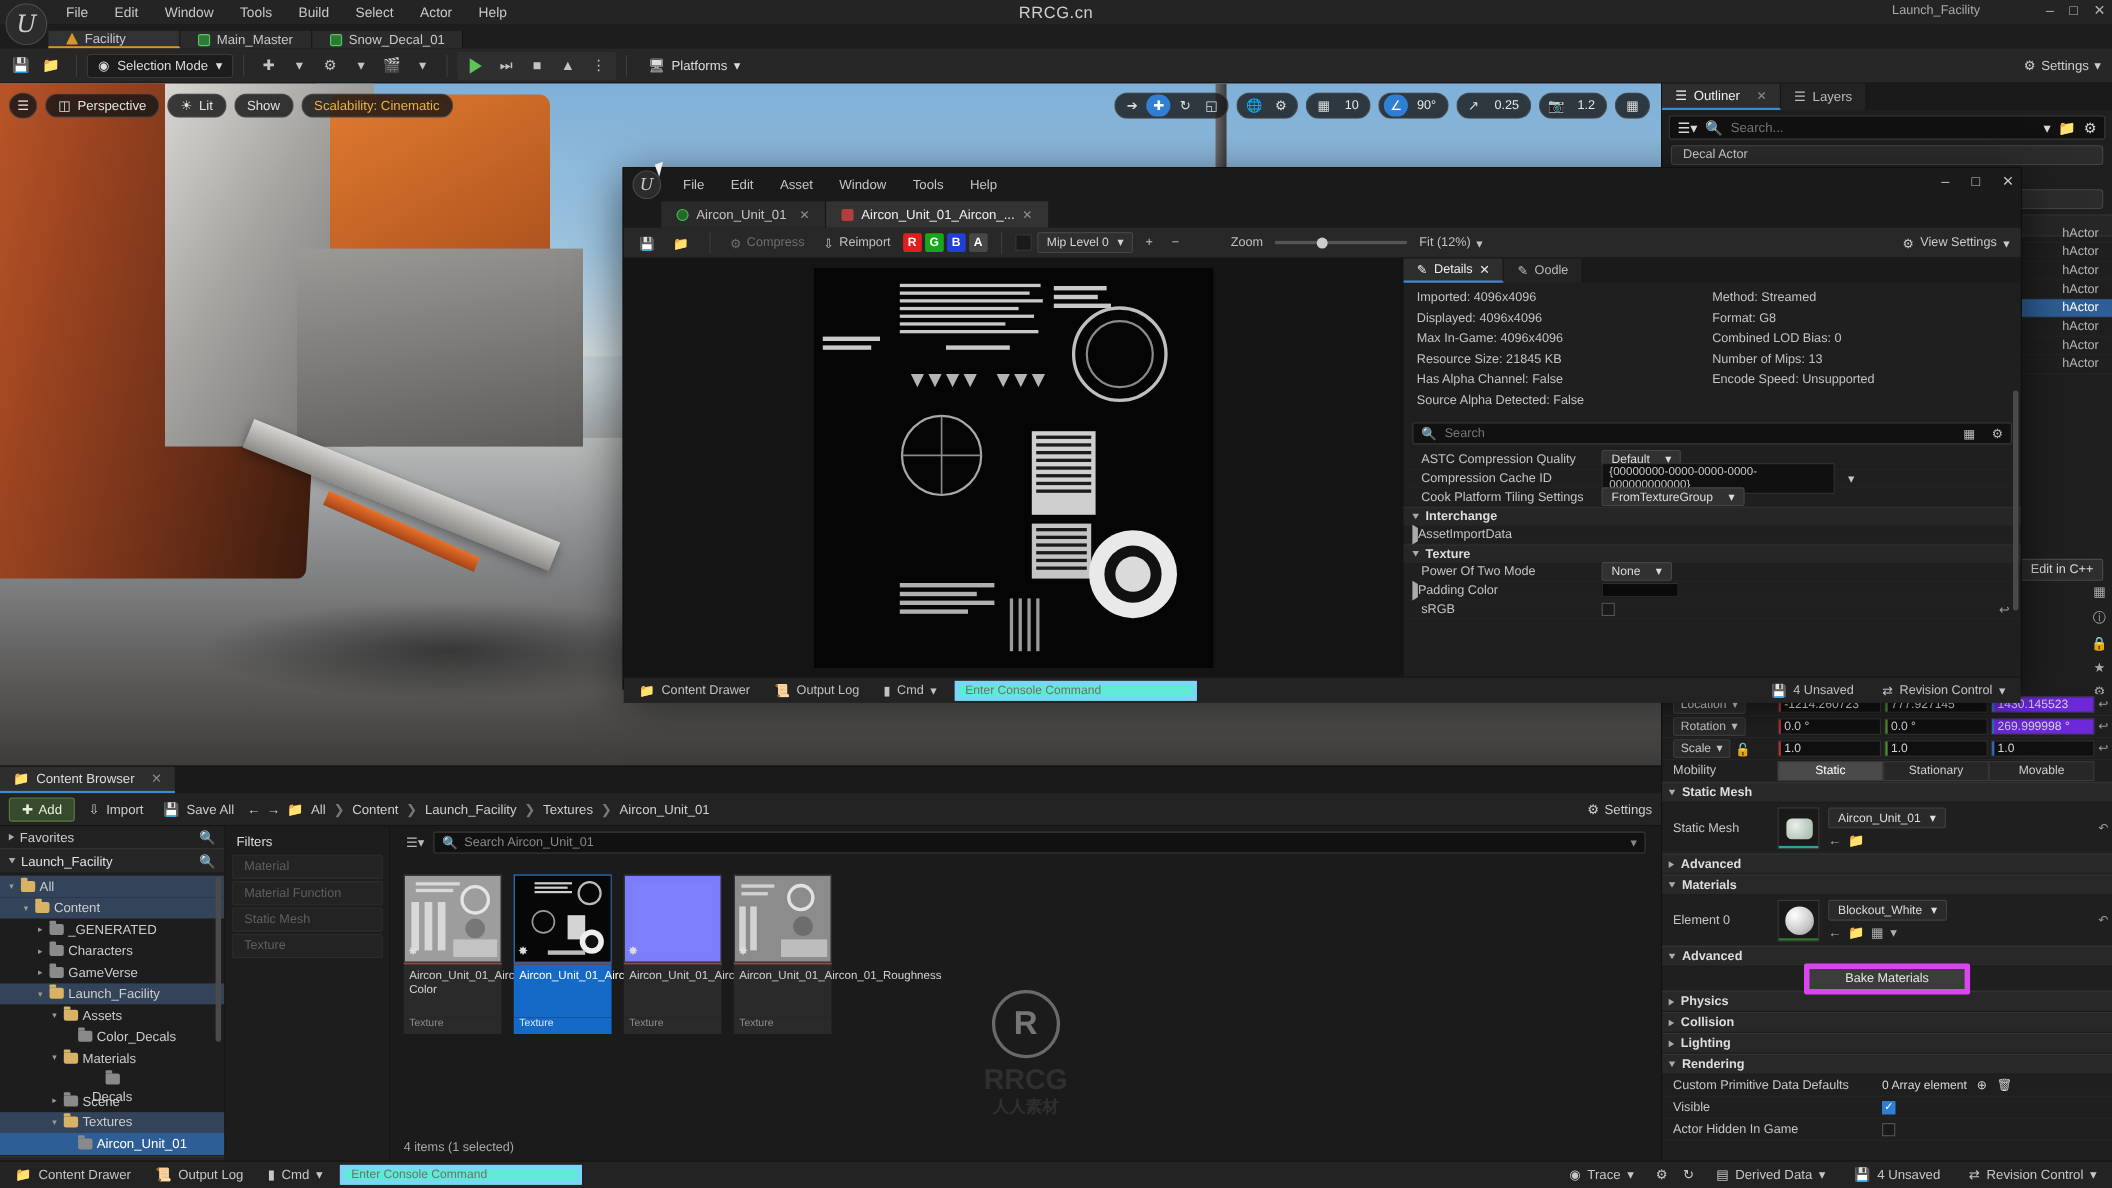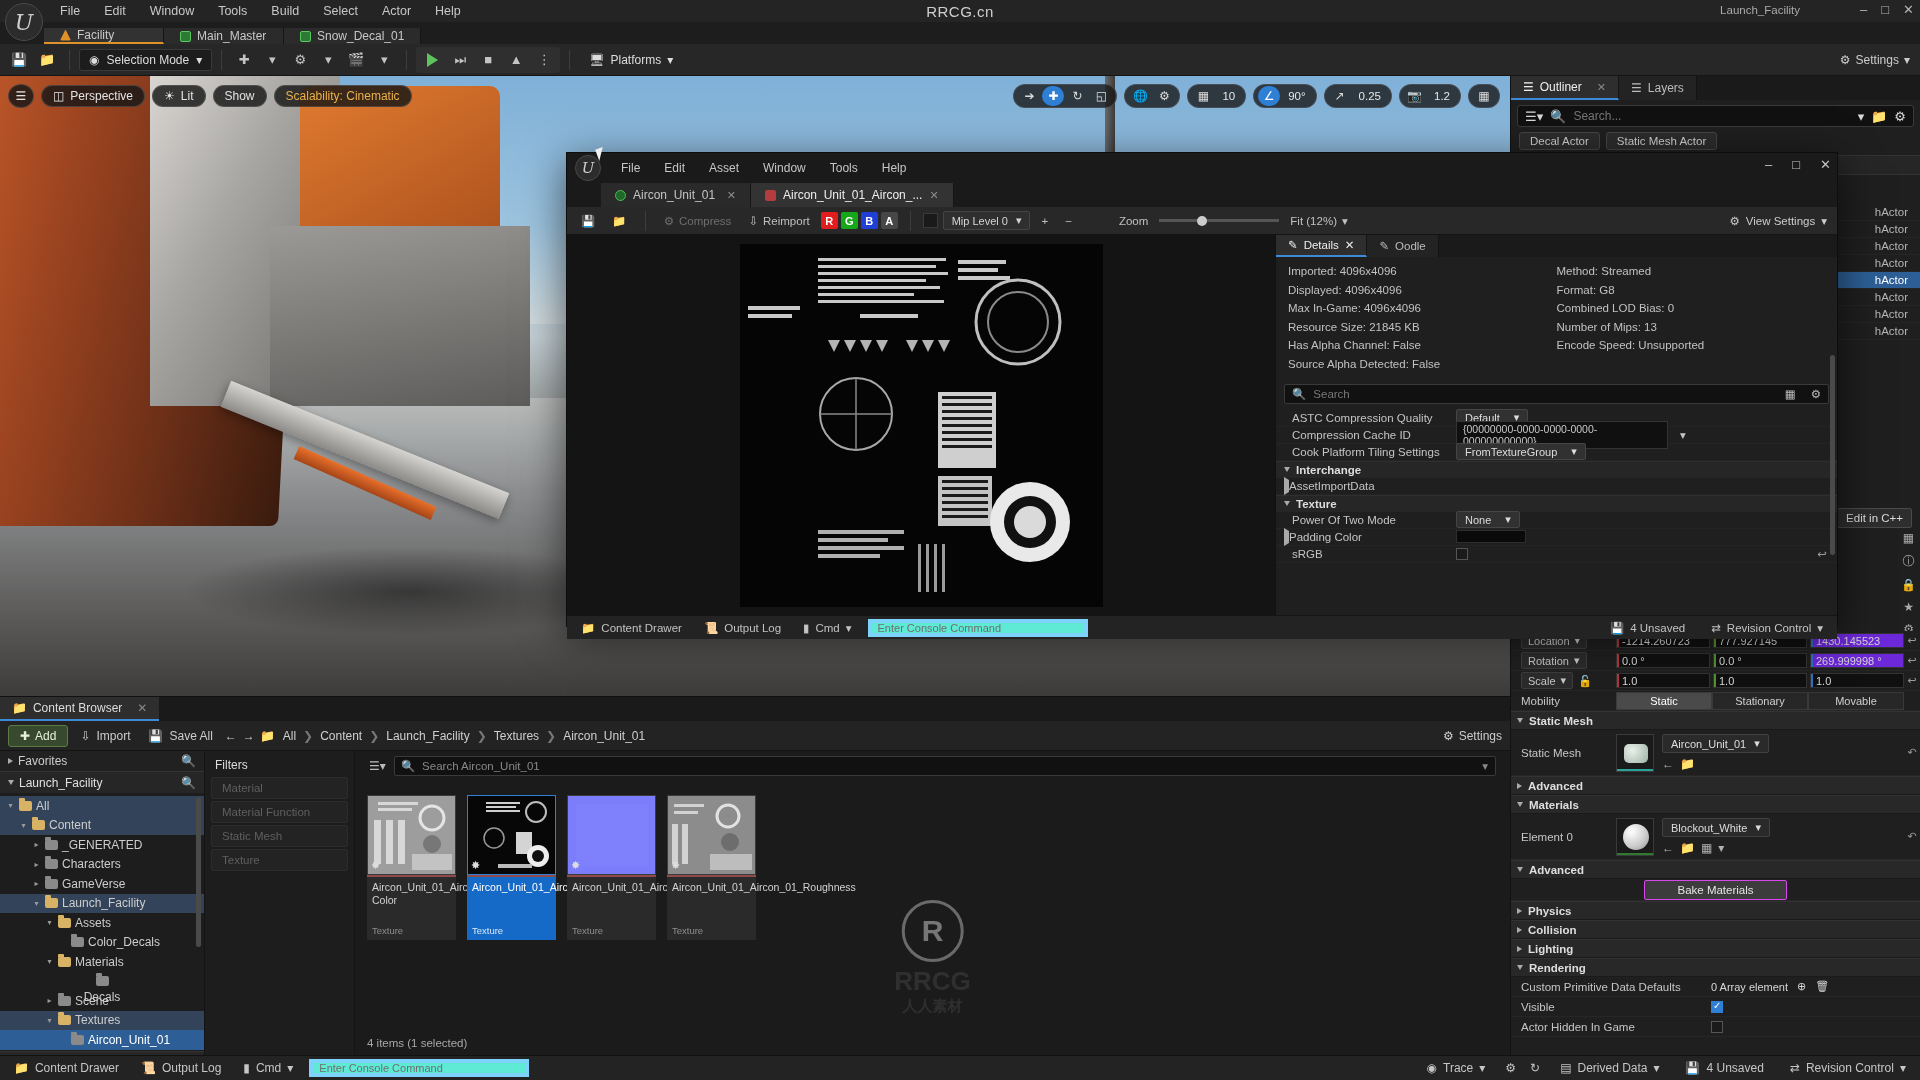--- a/index.html
+++ b/index.html
@@ -97,21 +97,21 @@
     background:#1f1f1f; border-left:1px solid #111; }
   .otabs { display:flex; height:24px; background:#1a1a1a; align-items:stretch; }
   .otab { display:flex;align-items:center;gap:6px;padding:0 12px;font-size:12px;color:#bbb;
     background:#232323; border-right:1px solid #141414; }
   .otab.active { background:#2e2e2e; color:#eee; border-bottom:2px solid #3d8ad8; }
   .otab .x { margin-left:9px; color:#888; font-size:11px; }
   .osearch { display:flex; align-items:center; gap:7px; margin:5px 6px; height:22px;
     background:#111; border:1px solid #3a3a3a; border-radius:3px; padding:0 7px; }
   .osearch input { flex:1; background:transparent; border:0; outline:none; color:#ccc;
     font-size:12px; font-family:inherit; }
-  .ochips { display:flex; gap:6px; padding:0 8px 5px; }
+  .ochips { display:flex; gap:22px; padding:0 8px 5px;flex-direction:column; }
   .ochip { background:#2c2c2c; border:1px solid #454545; border-radius:3px;
     padding:2px 10px; font-size:11.5px; color:#cfcfcf; }
   .ohdr { display:flex; height:20px; background:#262626; font-size:11.5px; color:#999;
     align-items:center; padding:0 8px; border-top:1px solid #333; border-bottom:1px solid #333;}
   .orow { height:17px; display:flex; align-items:center; justify-content:flex-end;
     padding-right:12px; font-size:11.5px; color:#b6b6b6; border-bottom:1px solid #252525;}
   .orow.sel { background:#2d5f96; color:#fff; }
   .orows { position:absolute; right:0; top:128px; width:130px; }
   .oside { position:absolute; right:4px; top:455px; display:flex; flex-direction:column; gap:8px;
     align-items:center; color:#aaa; font-size:12px; }
@@ -151,21 +151,21 @@
     margin-right:8px; position:relative; }
   .thumb.mesh::after{content:'';position:absolute;left:7px;top:9px;width:24px;height:19px;
     background:radial-gradient(circle at 35% 35%,#e8efe9,#9fb3a6); border-radius:5px;}
   .thumb.mat::after{content:'';position:absolute;left:6px;top:5px;width:26px;height:26px;
     border-radius:50%; background:radial-gradient(circle at 33% 30%,#ffffff,#c9c9c9 60%,#8e8e8e);}
   .thumb .ul{position:absolute;left:0;bottom:0;width:100%;height:2px;background:#2aa39a;}
   .thumb.mat .ul{background:#2f7a2f;}
   .combo { background:#2a2a2a; border:1px solid #414141; border-radius:2px; padding:2px 8px;
     font-size:11px; color:#ddd; display:flex; align-items:center; gap:8px; }
   .miniico { display:flex; gap:6px; margin-top:4px; color:#b0b0b0; font-size:12px; }
-  .bakebtn { background:#3c3c3c; border:1px solid #d946ef; border-radius:2px;
+  .bakebtn { background:#3c3c3c; border:5px solid #d946ef; border-radius:2px;
     padding:3px 32px; font-size:11.5px; color:#e4e4e4; }
   .chk { width:12px; height:12px; border:1px solid #555; background:#1a1a1a; display:inline-block;}
   .chk.on { background:#2f7fd4; border-color:#2f7fd4; position:relative; }
   .chk.on::after{content:'✓'; position:absolute; left:1px; top:-2px; color:#fff; font-size:10px;}
 
   
   .cbrowser { position:absolute; left:0; top:696px; width:1510px; height:359px;
     background:#1f1f1f; border-top:1px solid #111; }
   .cbtab { display:flex; height:24px; background:#1a1a1a; }
   .cbtab .t { display:flex;align-items:center;gap:6px;padding:0 12px;font-size:12px;color:#ddd;

